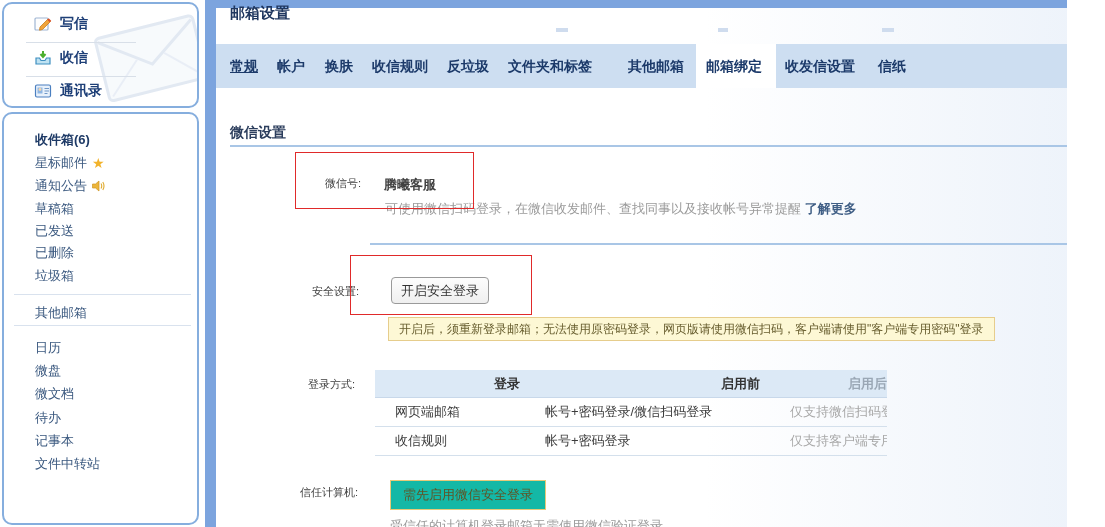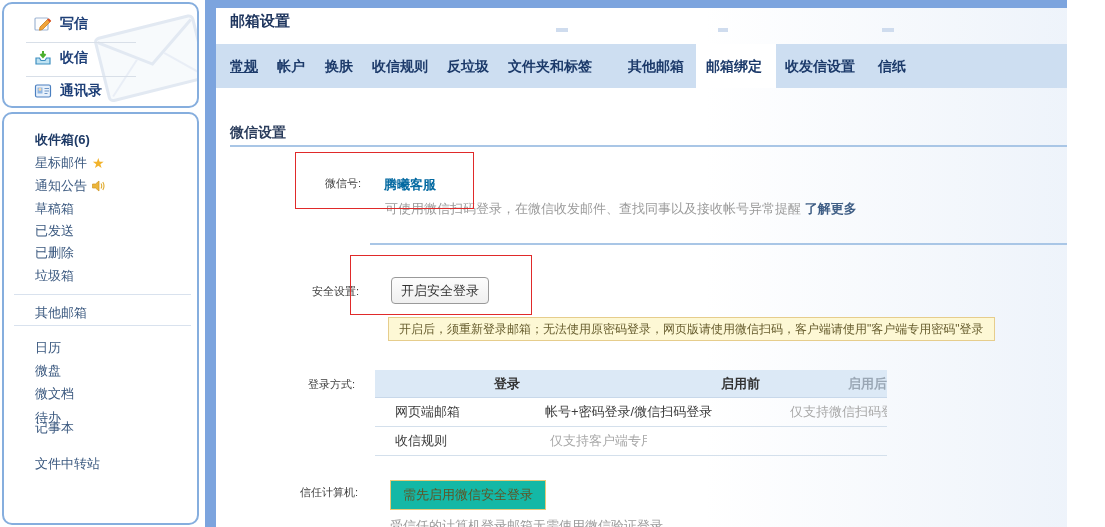--- a/index.html
+++ b/index.html
@@ -19,33 +19,33 @@
   .panel-folders{top:112px;height:413px;}
   .side-item{position:absolute;left:30px;display:flex;align-items:center;gap:8px;color:#1e3f77;font-size:14px;font-weight:bold;z-index:2;cursor:pointer;white-space:nowrap;}
   .side-divider{position:absolute;left:22px;width:110px;height:1px;background:#d8dfe8;z-index:2;}
   .folder-item{position:absolute;left:31px;font-size:13px;color:#3a587f;white-space:nowrap;cursor:pointer;display:flex;align-items:center;gap:5px;}
   .folder-item.bold{font-weight:bold;color:#1e3a66;}
   .folder-divider{position:absolute;left:10px;width:177px;height:1px;background:#d9e2ee;}
   .star-glyph{color:#f2b32c;font-size:14px;line-height:1;}
   .watermark{position:absolute;right:-14px;top:4px;z-index:1;transform:rotate(-14deg);opacity:.85;}
 
   
-  .page-title{position:absolute;left:230px;top:12px;font-size:15px;font-weight:bold;color:#20375f;}
+  .page-title{position:absolute;left:230px;top:4px;font-size:15px;font-weight:bold;color:#20375f;}
   .tab-bar{position:absolute;left:216px;top:44px;width:889px;height:44px;background:#cddef1;}
   .tab{position:absolute;top:44px;height:44px;line-height:44px;font-size:14px;font-weight:bold;color:#1c3a6a;cursor:pointer;white-space:nowrap;z-index:3;}
   .tab.underlined{text-decoration:underline;}
   .tab-active-bg{position:absolute;left:696px;top:44px;width:80px;height:44px;background:#ffffff;z-index:2;}
 
   
   .section-title{position:absolute;left:230px;top:124px;font-size:14px;font-weight:bold;color:#2c3e5d;z-index:2;}
   .section-underline{position:absolute;left:230px;top:145px;width:873px;height:2px;background:#a9c6e6;z-index:2;}
   .divider2{position:absolute;left:370px;top:243px;width:733px;height:2px;background:#a9c6e6;z-index:2;}
 
   .form-label{position:absolute;font-size:11px;color:#404040;z-index:2;white-space:nowrap;}
-  .wechat-value{position:absolute;left:384px;top:176px;font-size:13px;font-weight:bold;color:#0369a1;z-index:2;}
+  .wechat-value{position:absolute;left:384px;top:176px;font-size:13px;font-weight:bold;color:#404040;z-index:2;}
   .wechat-desc{position:absolute;left:385px;top:200px;font-size:13px;color:#9b9b9b;z-index:2;white-space:nowrap;}
   .learn-more{color:#3f5e85;font-weight:bold;cursor:pointer;}
 
   .btn{position:absolute;left:391px;top:277px;width:98px;height:27px;z-index:2;
     background:linear-gradient(#fdfdfd,#efefef);border:1px solid #9a9a9a;border-radius:4px;
     font-size:13px;color:#333;font-family:inherit;cursor:pointer;}
   .tooltip{position:absolute;left:388px;top:317px;height:22px;line-height:22px;padding:0 10px;z-index:2;
     background:#fdf8d5;border:1px solid #e6cd8c;font-size:12px;color:#665c2d;white-space:nowrap;}
 
   .login-table{position:absolute;left:375px;top:370px;width:512px;z-index:2;font-size:13px;}
@@ -150,21 +150,21 @@
     </div>
     <div class="folder-item" style="top:248px;">
       <span>微盘</span>
     </div>
     <div class="folder-item" style="top:271px;">
       <span>微文档</span>
     </div>
     <div class="folder-item" style="top:295px;">
       <span>待办</span>
     </div>
-    <div class="folder-item" style="top:305px;">
+    <div class="folder-item" style="top:318px;">
       <span>记事本</span>
     </div>
     <div class="folder-item" style="top:341px;">
       <span>文件中转站</span>
     </div>
   </div>
 
   <div class="page-title">邮箱设置</div>
   <div class="tab-bar"></div>
   <div class="tab-active-bg"></div>
@@ -199,20 +199,21 @@
       <div class="td c2">启用前</div>
       <div class="td c3">启用后</div>
     </div>
     <div class="tr">
       <div class="td c1">网页端邮箱</div>
       <div class="td c2">帐号+密码登录/微信扫码登录</div>
       <div class="td c3">仅支持微信扫码登录</div>
     </div>
     <div class="tr">
       <div class="td c1">收信规则</div>
+      <div class="td c2">帐号+密码登录</div>
       <div class="td c3">仅支持客户端专用密码</div>
     </div>
   </div>
 
   <div class="form-label" style="left:300px;top:485px;">信任计算机:</div>
   <div class="trust-badge">需先启用微信安全登录</div>
   <div class="trust-desc">受信任的计算机登录邮箱无需使用微信验证登录</div>
 
   <div class="anno anno1"></div>
   <div class="anno anno2"></div>

